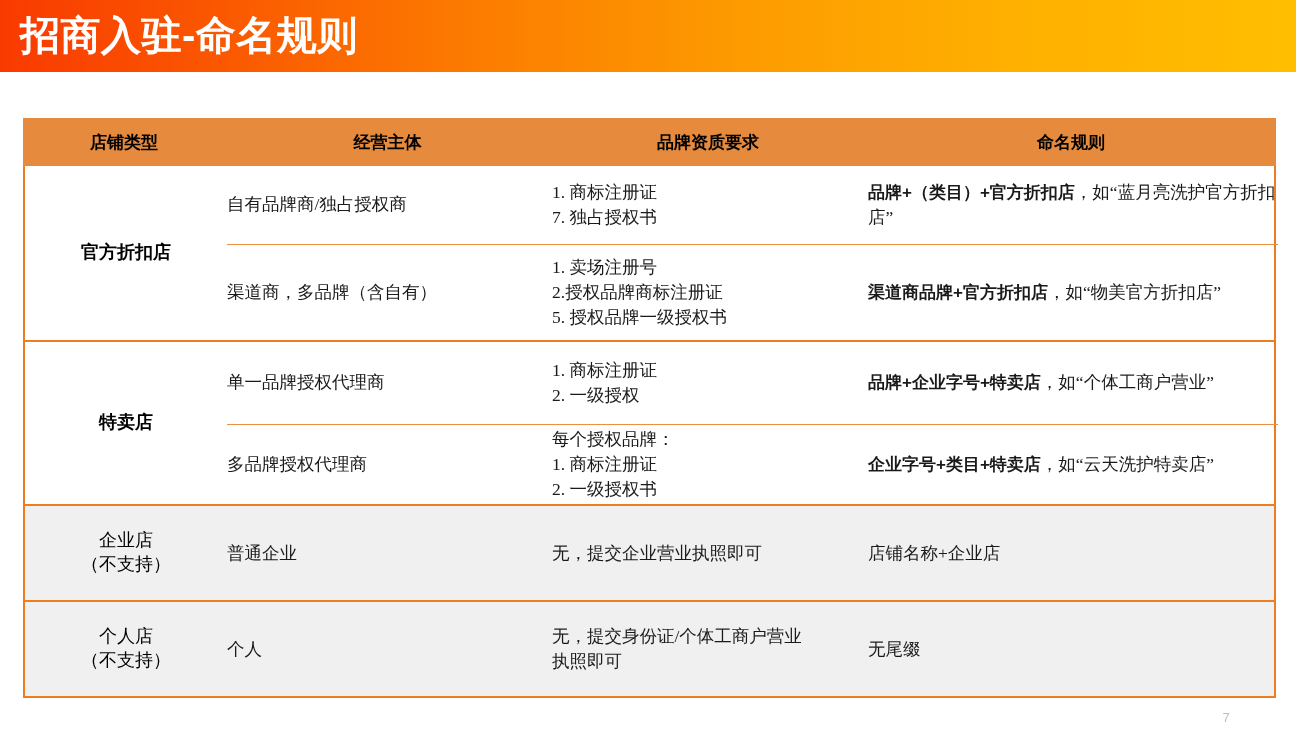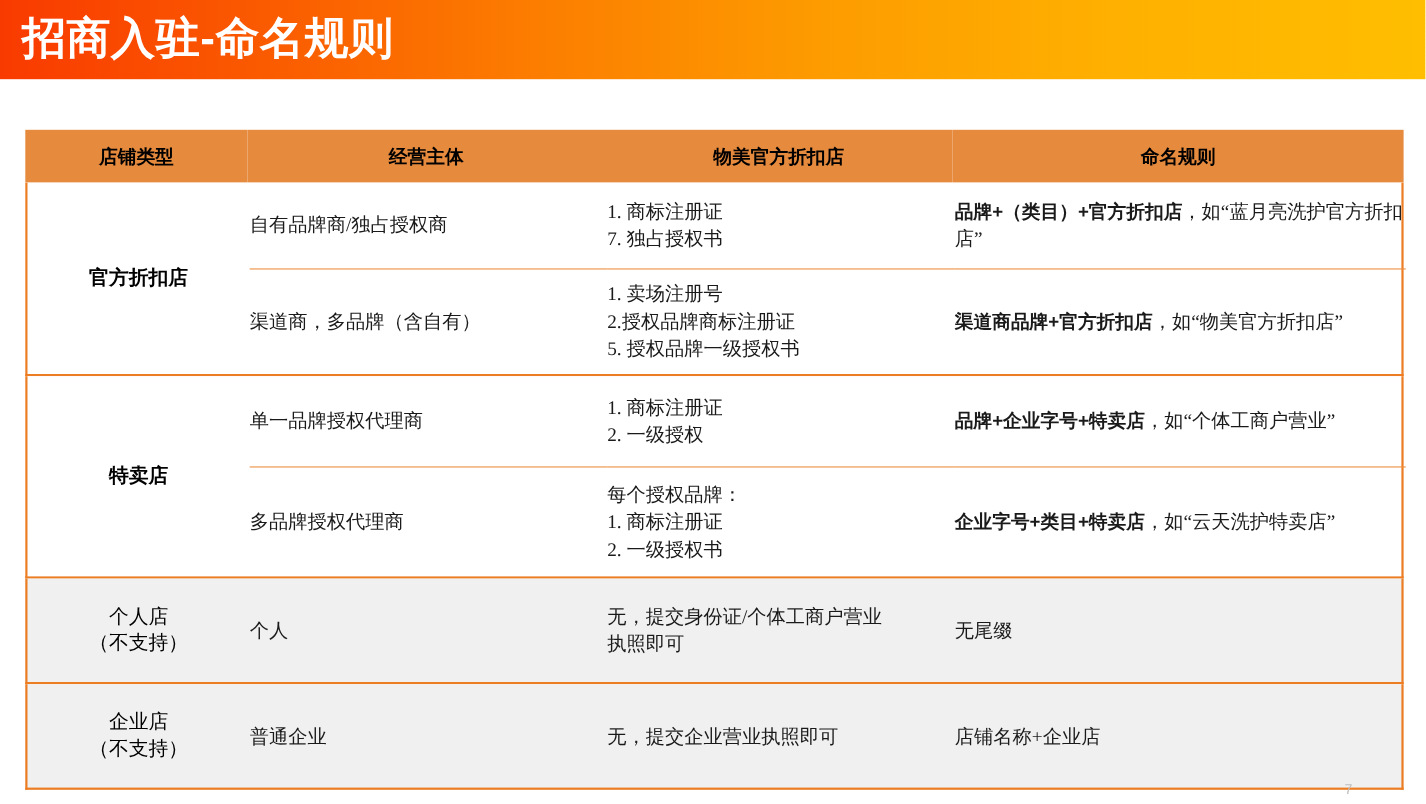--- a/index.html
+++ b/index.html
@@ -165,21 +165,21 @@
     <colgroup>
         <col class="w1">
         <col class="w2">
         <col class="w3">
         <col class="w4">
       </colgroup>
     <tbody>
         <tr class="hdr-row">
       <th>店铺类型</th>
       <th>经营主体</th>
-      <th>物美官方折扣店</th>
+      <th>品牌资质要求</th>
       <th>命名规则</th>
     </tr>
   </tbody>
     </table>
 
   <div class="group">
     <table class="inner">
       <colgroup>
           <col class="w1">
           <col class="w2">
@@ -227,29 +227,53 @@
         <td class="cell c-sub" style="height:82px">单一品牌授权代理商</td>
         <td class="cell c-qual">
           <span class="line">1. 商标注册证</span>
           <span class="line">2. 一级授权</span>
         </td>
         <td class="cell c-rule">
           <span class="bold">品牌+企业字号+特卖店</span><span class="rest">，如“个体工商户营业”</span>
         </td>
       </tr>
       <tr class="sub-sep">
-        <td class="cell c-sub" style="height:100px">多品牌授权代理商</td>
+        <td class="cell c-sub" style="height:80px">多品牌授权代理商</td>
         <td class="cell c-qual">
           <span class="line">每个授权品牌：</span>
           <span class="line">1. 商标注册证</span>
           <span class="line">2. 一级授权书</span>
         </td>
         <td class="cell c-rule">
           <span class="bold">企业字号+类目+特卖店</span><span class="rest">，如“云天洗护特卖店”</span>
         </td>
+      </tr>
+    </tbody>
+      </table>
+  </div>
+
+  <div class="group shaded">
+    <table class="inner">
+      <colgroup>
+          <col class="w1">
+          <col class="w2">
+          <col class="w3">
+          <col class="w4">
+        </colgroup>
+      <tbody>
+          <tr>
+        <td class="cell c-type plain" style="height:94px">
+          <span class="line">企业店</span>
+          <span class="line">（不支持）</span>
+        </td>
+        <td class="cell c-sub">普通企业</td>
+        <td class="cell c-qual">
+          <span class="line">无，提交企业营业执照即可</span>
+        </td>
+        <td class="cell c-rule plain">店铺名称+企业店</td>
       </tr>
     </tbody>
       </table>
   </div>
 
   <div class="group shaded">
     <table class="inner">
       <colgroup>
           <col class="w1">
           <col class="w2">
@@ -266,39 +290,15 @@
         <td class="cell c-qual">
           <span class="line">无，提交身份证/个体工商户营业</span>
           <span class="line">执照即可</span>
         </td>
         <td class="cell c-rule plain">无尾缀</td>
       </tr>
     </tbody>
       </table>
   </div>
 
-  <div class="group shaded">
-    <table class="inner">
-      <colgroup>
-          <col class="w1">
-          <col class="w2">
-          <col class="w3">
-          <col class="w4">
-        </colgroup>
-      <tbody>
-          <tr>
-        <td class="cell c-type plain" style="height:94px">
-          <span class="line">企业店</span>
-          <span class="line">（不支持）</span>
-        </td>
-        <td class="cell c-sub">普通企业</td>
-        <td class="cell c-qual">
-          <span class="line">无，提交企业营业执照即可</span>
-        </td>
-        <td class="cell c-rule plain">店铺名称+企业店</td>
-      </tr>
-    </tbody>
-      </table>
-  </div>
-
 </div>
 
 <div class="page-number">7</div>
 
 </body></html>

